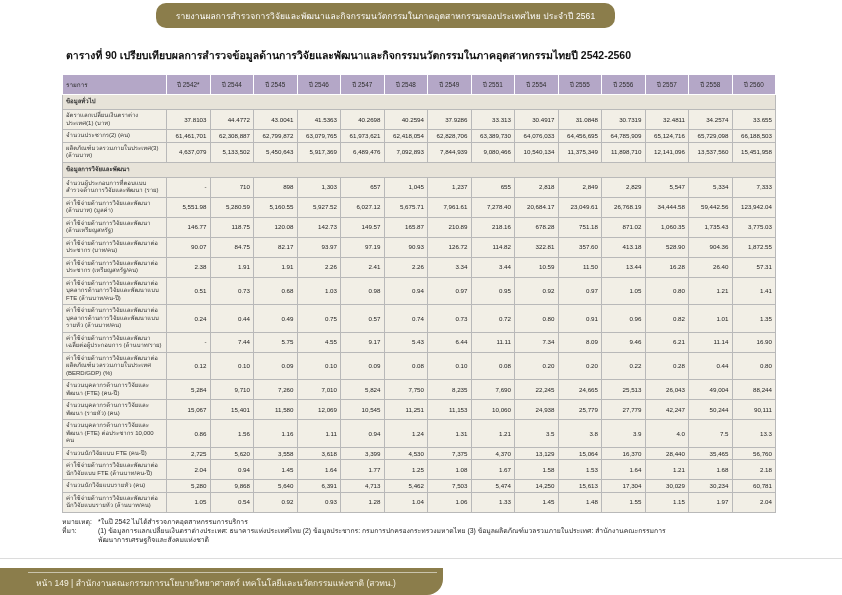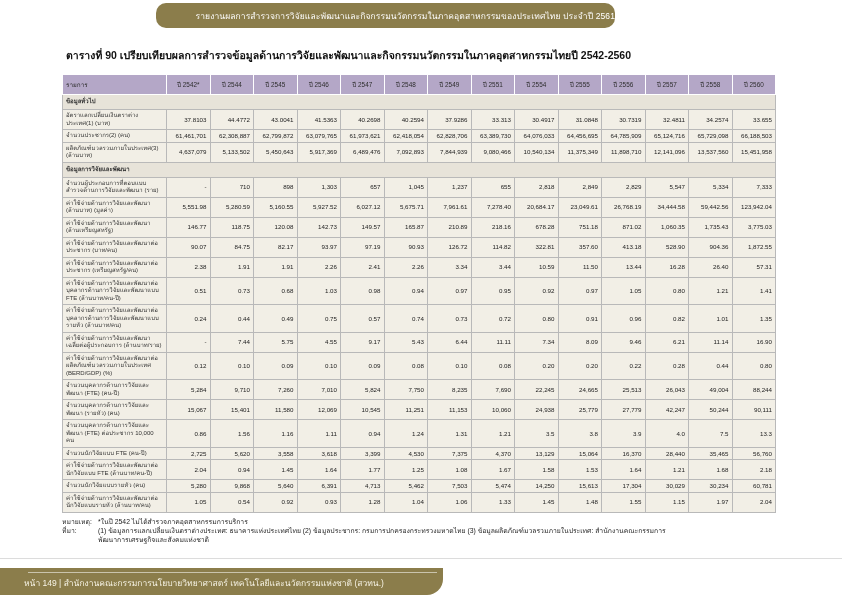--- a/index.html
+++ b/index.html
@@ -6,21 +6,21 @@
   body{
     width:842px;height:595px;position:relative;overflow:hidden;
     background:#ffffff;
     font-family:"Liberation Sans", sans-serif;
     color:#222;
   }
   .banner{
     position:absolute;left:156px;top:3px;width:459px;height:25px;
     background:var(--olive,#8b7d4b);
     border-radius:10px;
-    display:flex;align-items:center;justify-content:flex-end;
+    display:flex;align-items:center;justify-content:center;
   }
   .banner span{color:#ffffff;font-size:8.5px;letter-spacing:.1px;white-space:nowrap;}
   .content{
     position:absolute;left:62px;top:47px;width:662px;
   }
   .page-title{
     font-size:10.5px;font-weight:bold;color:#111;margin:0 0 10px 4px;
   }
   table{
     border-collapse:collapse;table-layout:fixed;width:714px;
@@ -50,21 +50,21 @@
   .footer-bar{
     position:absolute;left:0;top:568px;width:443px;height:27px;
     background:var(--olive,#8b7d4b);
     border-bottom-right-radius:16px;
   }
   .footer-bar .inner-line{
     position:absolute;left:28px;right:6px;top:4px;height:0;
     border-top:1px solid rgba(255,255,255,.55);
   }
   .footer-bar span{
-    position:absolute;left:24px;top:8px;color:#f7f4e6;font-size:8.5px;white-space:nowrap;
+    position:absolute;left:36px;top:8px;color:#f7f4e6;font-size:8.5px;white-space:nowrap;
   }
 </style>
 </head>
 <body style="--olive: #8b7d4b; --purple: #b4a7c7;">
 
 <div class="banner">
   <span>รายงานผลการสำรวจการวิจัยและพัฒนาและกิจกรรมนวัตกรรมในภาคอุตสาหกรรมของประเทศไทย ประจำปี 2561</span>
 </div>
 
 <div class="content">

